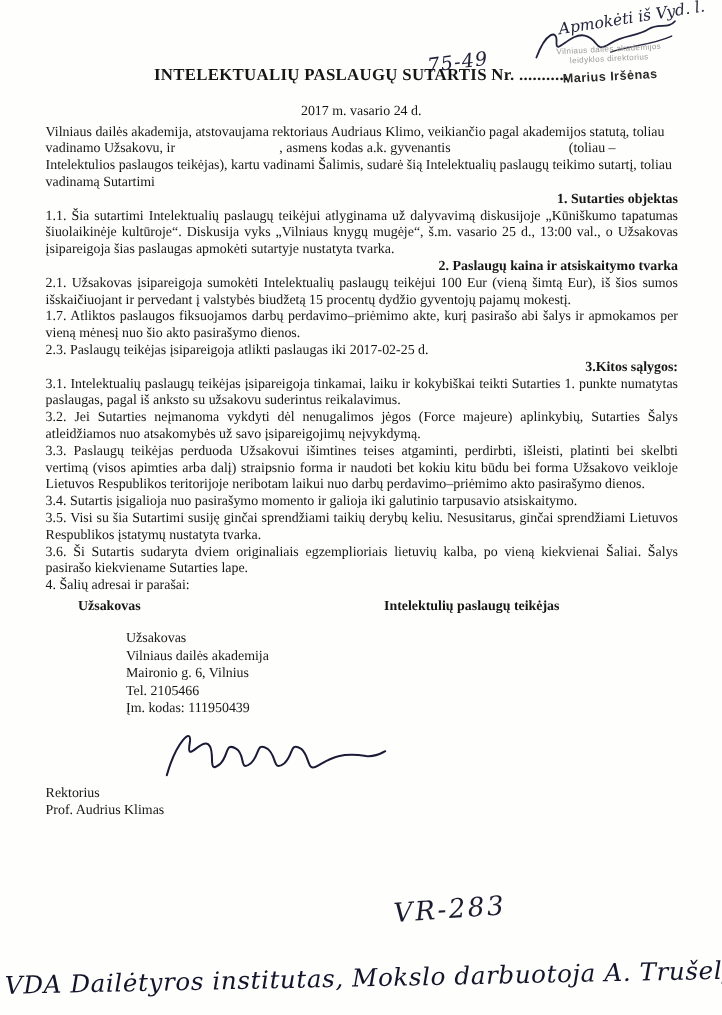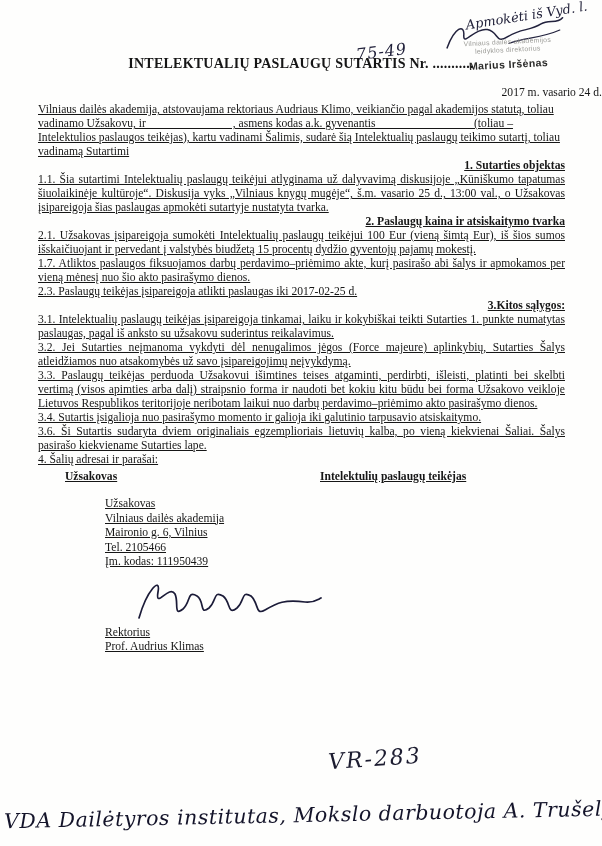--- a/index.html
+++ b/index.html
@@ -18,50 +18,50 @@
     position:absolute;top:56px;left:0;width:100%;
     text-align:center;font-weight:bold;font-size:14px;letter-spacing:.25px;
   }
   .hw-number{
     position:absolute;top:42px;left:356px;
     font-family:"DejaVu Serif", serif;font-style:italic;
     font-size:16px;color:#20203a;transform:rotate(-7deg);letter-spacing:1px;
   }
   .date{
     position:absolute;top:86px;left:0;width:100%;
-    text-align:right;font-size:11.6px;
+    text-align:center;font-size:11.6px;
   }
   
   .top-note{
     position:absolute;top:8px;right:14px;
     font-family:"DejaVu Serif", serif;font-style:italic;
     font-size:13px;color:#24243c;transform:rotate(-9deg);white-space:nowrap;
   }
   .top-sig{position:absolute;top:16px;right:34px;transform:rotate(-6deg);}
   .stamp{
     position:absolute;top:38px;left:428px;width:160px;
     text-align:center;transform:rotate(-3deg);
     font-family:"Liberation Sans", sans-serif;
   }
   .stamp .s-line{font-size:6.8px;color:#9a9a96;line-height:8px;letter-spacing:.3px;}
   .stamp .s-name{font-size:10.5px;color:#2a2a28;font-weight:bold;margin-top:4px;letter-spacing:.4px;}
   
   .content{
     position:absolute;top:103px;left:38px;width:527px;
-    font-size:11.6px;line-height:14px;text-decoration:underline;
+    font-size:11.6px;line-height:14px;
   }
   .p{margin:0;text-align:justify;}
   .p.pre{text-align:left;}
   .p.bold{font-weight:bold;text-align:right;}
   
   .sig-row{display:flex;margin-top:3px;font-weight:bold;}
   .sig-left{margin-left:27px;width:255px;}
   .address{margin-left:67px;margin-top:13px;line-height:14.5px;}
   .rector-sig{margin-left:95px;margin-top:2px;height:54px;}
-  .signer{margin-left:67px;line-height:14.5px;}
+  .signer{line-height:14.5px;}
   
   .hw-code{
     position:absolute;top:746px;left:328px;
     font-family:"DejaVu Serif", serif;font-style:italic;
     font-size:22px;color:#1c1c30;transform:rotate(-4deg);letter-spacing:2px;
   }
   .hw-bottom{
     position:absolute;top:803px;left:4px;width:596px;
     font-family:"DejaVu Serif", serif;font-style:italic;
     font-size:20.5px;color:#14142a;transform:rotate(-1.2deg);
@@ -96,20 +96,21 @@
     <div class="p">1.1. Šia sutartimi Intelektualių paslaugų teikėjui atlyginama už dalyvavimą diskusijoje „Kūniškumo tapatumas šiuolaikinėje kultūroje“. Diskusija vyks „Vilniaus knygų mugėje“, š.m. vasario 25 d., 13:00 val., o Užsakovas įsipareigoja šias paslaugas apmokėti sutartyje nustatyta tvarka.</div>
     <div class="p bold">2. Paslaugų kaina ir atsiskaitymo tvarka</div>
     <div class="p">2.1. Užsakovas įsipareigoja sumokėti Intelektualių paslaugų teikėjui 100 Eur (vieną šimtą Eur), iš šios sumos išskaičiuojant ir pervedant į valstybės biudžetą 15 procentų dydžio gyventojų pajamų mokestį.</div>
     <div class="p">1.7. Atliktos paslaugos fiksuojamos darbų perdavimo–priėmimo akte, kurį pasirašo abi šalys ir apmokamos per vieną mėnesį nuo šio akto pasirašymo dienos.</div>
     <div class="p">2.3. Paslaugų teikėjas įsipareigoja atlikti paslaugas iki 2017-02-25 d.</div>
     <div class="p bold">3.Kitos sąlygos:</div>
     <div class="p">3.1. Intelektualių paslaugų teikėjas įsipareigoja tinkamai, laiku ir kokybiškai teikti Sutarties 1. punkte numatytas paslaugas, pagal iš anksto su užsakovu suderintus reikalavimus.</div>
     <div class="p">3.2. Jei Sutarties neįmanoma vykdyti dėl nenugalimos jėgos (Force majeure) aplinkybių, Sutarties Šalys atleidžiamos nuo atsakomybės už savo įsipareigojimų neįvykdymą.</div>
     <div class="p">3.3. Paslaugų teikėjas perduoda Užsakovui išimtines teises atgaminti, perdirbti, išleisti, platinti bei skelbti vertimą (visos apimties arba dalį) straipsnio forma ir naudoti bet kokiu kitu būdu bei forma Užsakovo veikloje Lietuvos Respublikos teritorijoje neribotam laikui nuo darbų perdavimo–priėmimo akto pasirašymo dienos.</div>
     <div class="p">3.4. Sutartis įsigalioja nuo pasirašymo momento ir galioja iki galutinio tarpusavio atsiskaitymo.</div>
+    <div class="p">3.5. Visi su šia Sutartimi susiję ginčai sprendžiami taikių derybų keliu. Nesusitarus, ginčai sprendžiami Lietuvos Respublikos įstatymų nustatyta tvarka.</div>
     <div class="p">3.6. Ši Sutartis sudaryta dviem originaliais egzemplioriais lietuvių kalba, po vieną kiekvienai Šaliai. Šalys pasirašo kiekviename Sutarties lape.</div>
     <div class="p">4. Šalių adresai ir parašai:</div>
 
     <div class="sig-row">
       <div class="sig-left">Užsakovas</div>
       <div class="sig-right">Intelektulių paslaugų teikėjas</div>
     </div>
 
     <div class="address">
       <div>Užsakovas</div>

